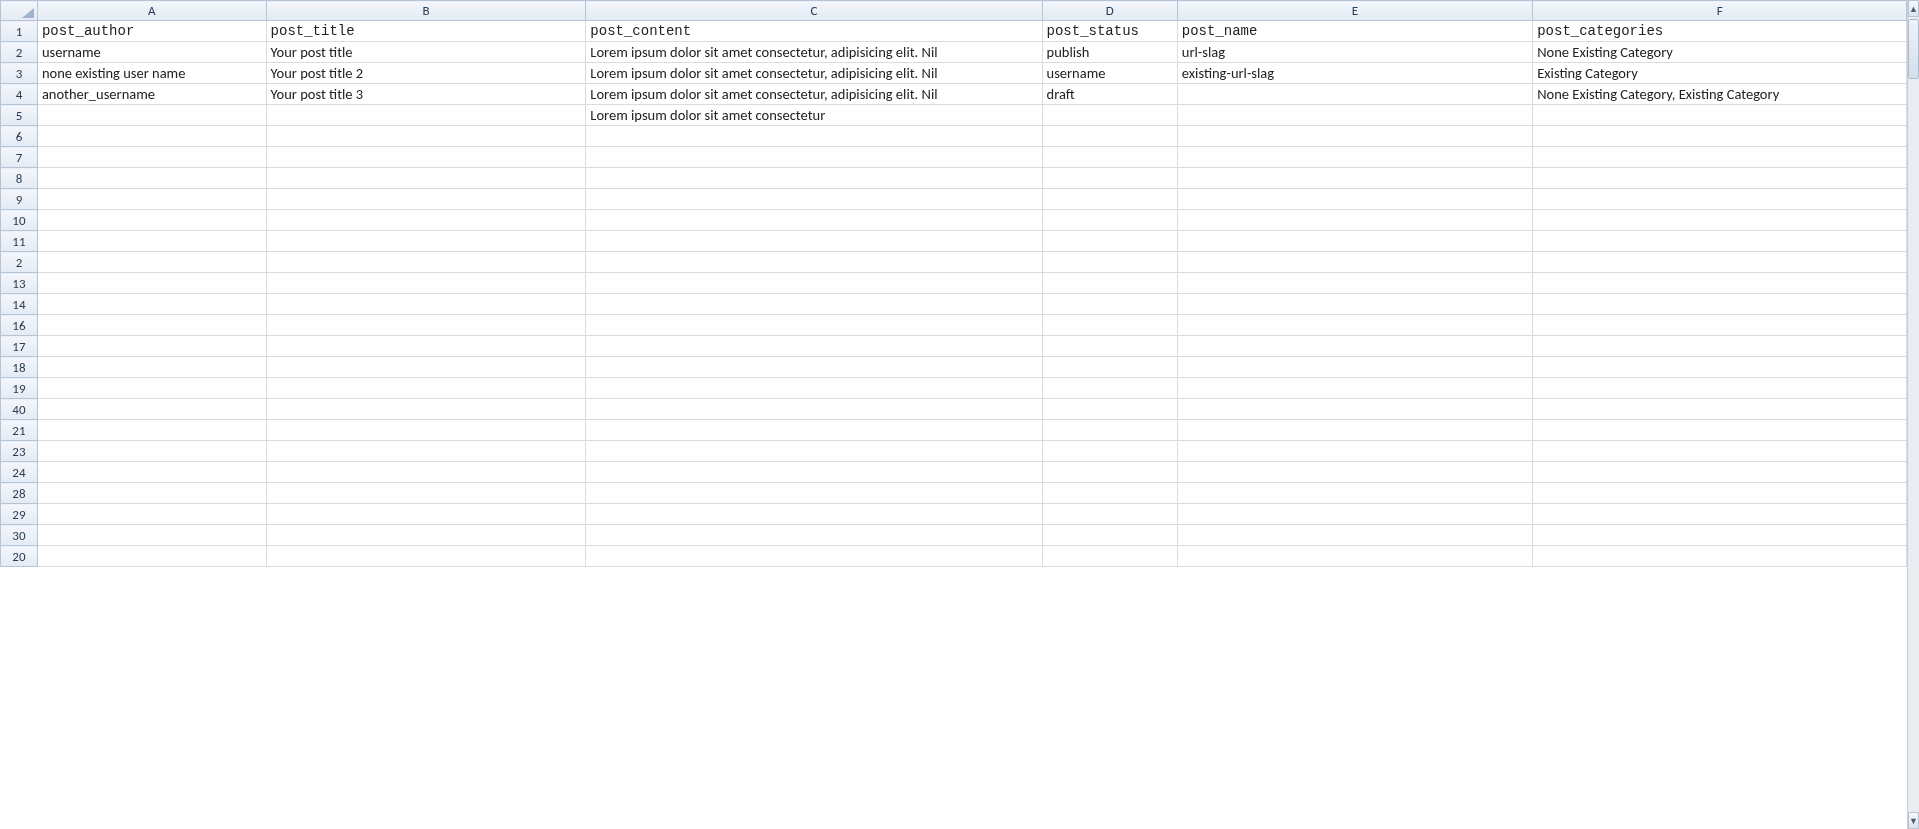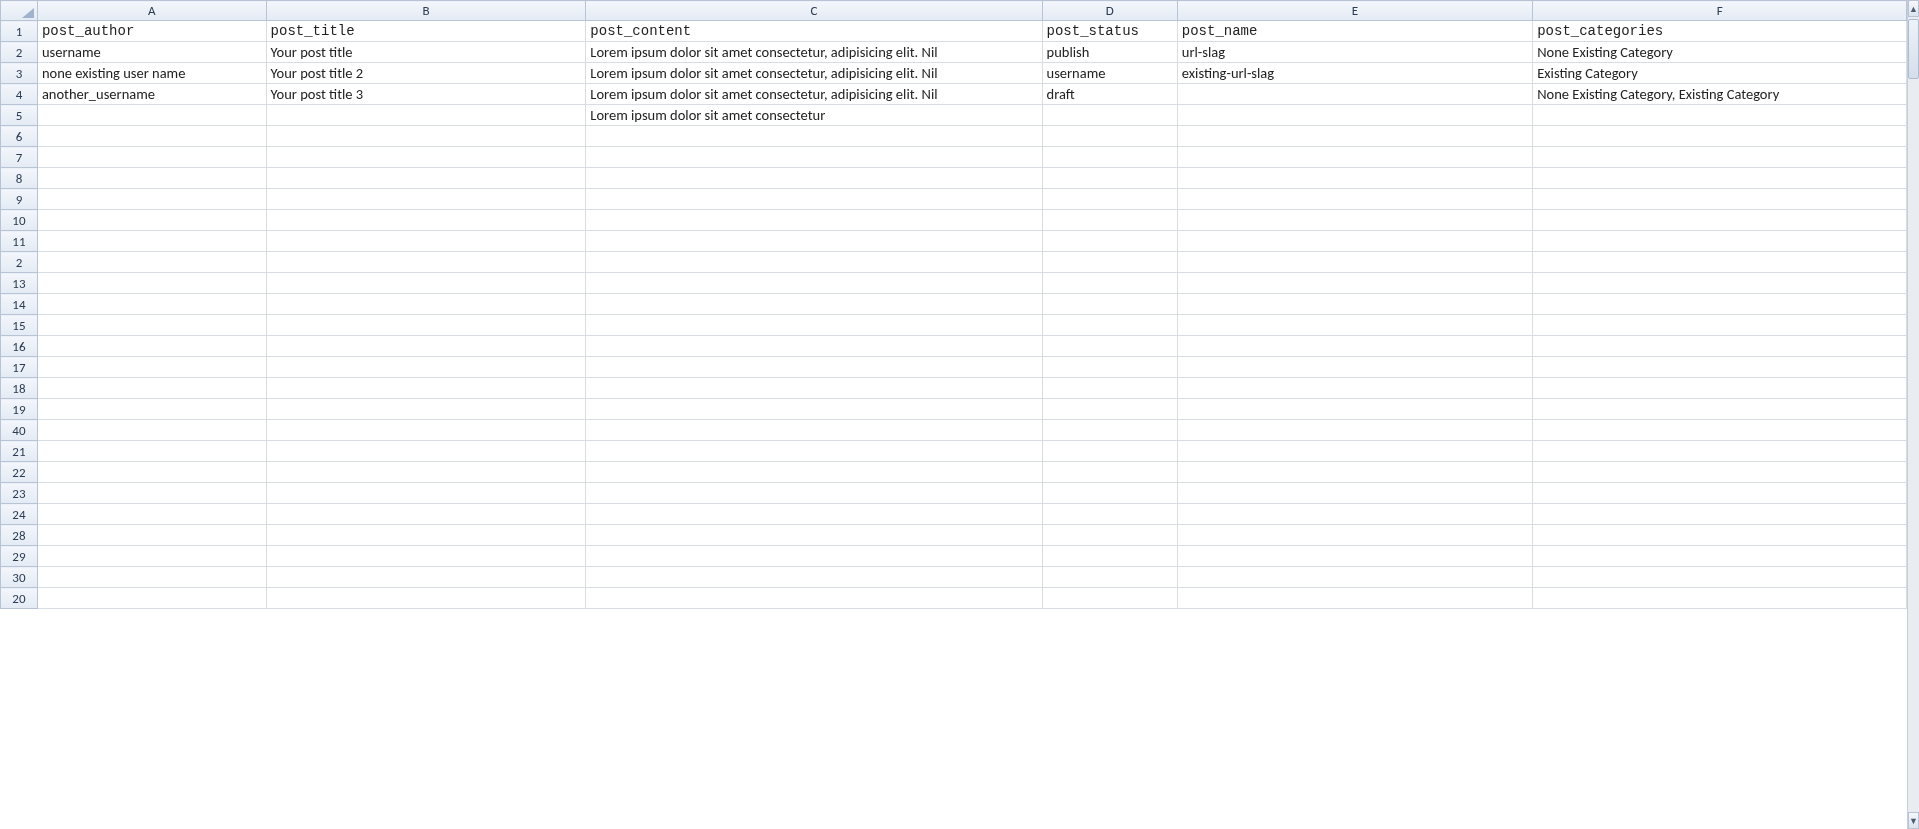--- a/index.html
+++ b/index.html
@@ -256,29 +256,20 @@
           <tr>
             <th class="rowhdr">14</th>
             <td class="cell"></td>
             <td class="cell"></td>
             <td class="cell"></td>
             <td class="cell"></td>
             <td class="cell"></td>
             <td class="cell"></td>
           </tr>
           <tr>
-            <th class="rowhdr">15</th>
-            <td class="cell"></td>
-            <td class="cell"></td>
-            <td class="cell"></td>
-            <td class="cell"></td>
-            <td class="cell"></td>
-            <td class="cell"></td>
-          </tr>
-          <tr>
             <th class="rowhdr">16</th>
             <td class="cell"></td>
             <td class="cell"></td>
             <td class="cell"></td>
             <td class="cell"></td>
             <td class="cell"></td>
             <td class="cell"></td>
           </tr>
           <tr>
             <th class="rowhdr">17</th>
@@ -311,29 +302,20 @@
             <th class="rowhdr">40</th>
             <td class="cell"></td>
             <td class="cell"></td>
             <td class="cell"></td>
             <td class="cell"></td>
             <td class="cell"></td>
             <td class="cell"></td>
           </tr>
           <tr>
             <th class="rowhdr">21</th>
-            <td class="cell"></td>
-            <td class="cell"></td>
-            <td class="cell"></td>
-            <td class="cell"></td>
-            <td class="cell"></td>
-            <td class="cell"></td>
-          </tr>
-          <tr>
-            <th class="rowhdr">22</th>
             <td class="cell"></td>
             <td class="cell"></td>
             <td class="cell"></td>
             <td class="cell"></td>
             <td class="cell"></td>
             <td class="cell"></td>
           </tr>
           <tr>
             <th class="rowhdr">23</th>
             <td class="cell"></td>

